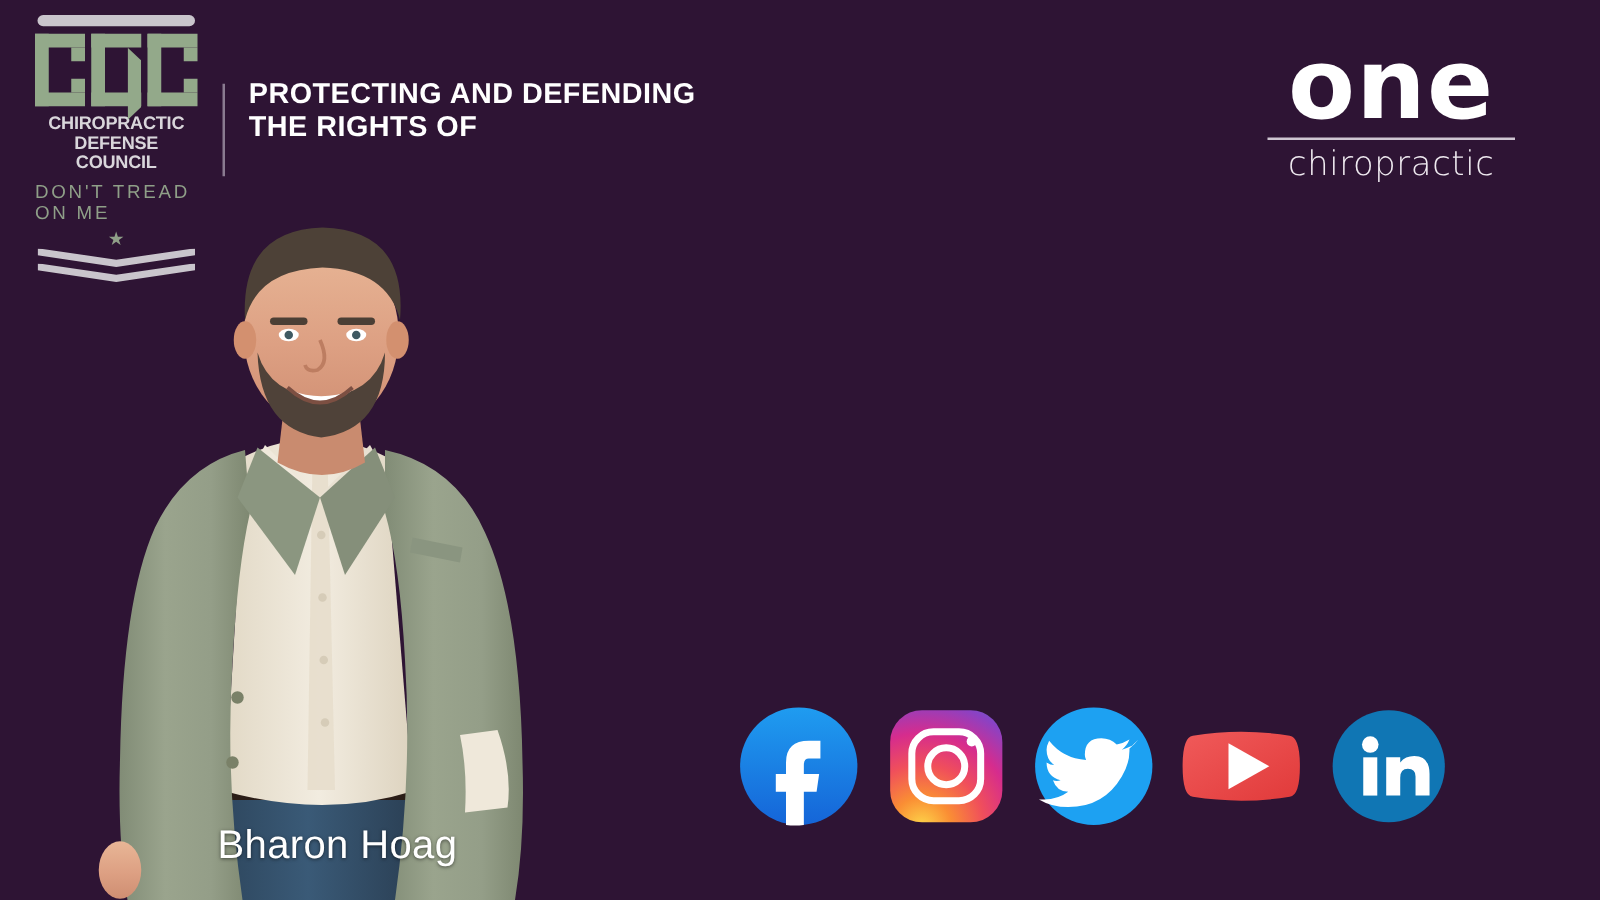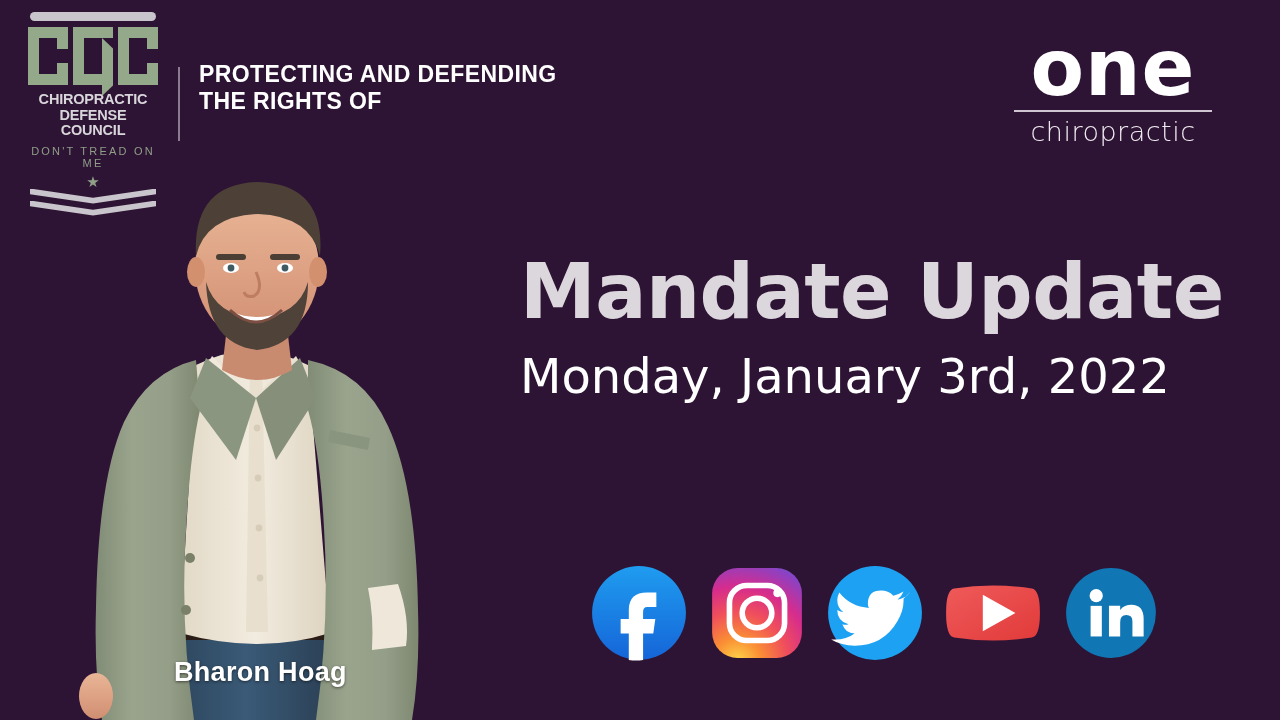--- a/index.html
+++ b/index.html
@@ -86,23 +86,23 @@
     margin-top: 7px;
     text-align: center;
     color: #d9d6db;
     font-weight: bold;
     font-size: 14.5px;
     letter-spacing: -0.2px;
     line-height: 15.5px;
   }
   .cdc-motto {
     margin-top: 6px;
-    text-align: center;
+    text-align: left;
     color: #8f9f88;
-    font-size: 11px;
+    font-size: 15px;
     letter-spacing: 2.2px;
     font-weight: normal;
   }
   .cdc-chevrons {
     position: relative;
     margin-top: 6px;
     height: 40px;
     width: 130px;
   }
   .cdc-star {
@@ -189,22 +189,22 @@
     z-index: 3;
   }
   .photo svg { display: block; width: 100%; height: 100%; }
 
   .photo-name {
     position: absolute;
     left: 174px;
     top: 657px;
     z-index: 7;
     color: #ffffff;
-    font-size: 27px;
-    font-weight: bold;
+    font-size: 32px;
+    font-weight: normal;
     letter-spacing: 0.3px;
     text-shadow: 0 1px 3px rgba(0,0,0,0.55);
   }
 
   
   .title-block {
     position: absolute;
     left: 520px;
     top: 250px;
     width: 700px;
@@ -366,24 +366,20 @@
 
       <path d="M206 122 q2 62 51 68 q51 -6 51 -68 q-10 34 -51 36 q-41 -2 -51 -36 Z" fill="#4f4239"></path>
 
       <path d="M232 152 q25 20 50 0 q-25 10 -50 0 Z" fill="#ffffff"></path>
       <path d="M230 150 q26 24 52 0" fill="none" stroke="#7c4f42" stroke-width="3"></path>
     </svg>
   </div>
 
   <div class="photo-name">Bharon Hoag</div>
 
-  <div class="title-block">
-    <div class="main-title">Mandate Update</div>
-    <div class="main-date">Monday, January 3rd, 2022</div>
-  </div>
 
   <div class="social-row">
 
     <a class="social-icon" href="#">
       <svg viewBox="0 0 100 100">
         <defs>
           <linearGradient id="fbG" x1="0" y1="0" x2="0" y2="1">
             <stop offset="0%" stop-color="#1f9cf0"></stop>
             <stop offset="100%" stop-color="#1565d8"></stop>
           </linearGradient>

